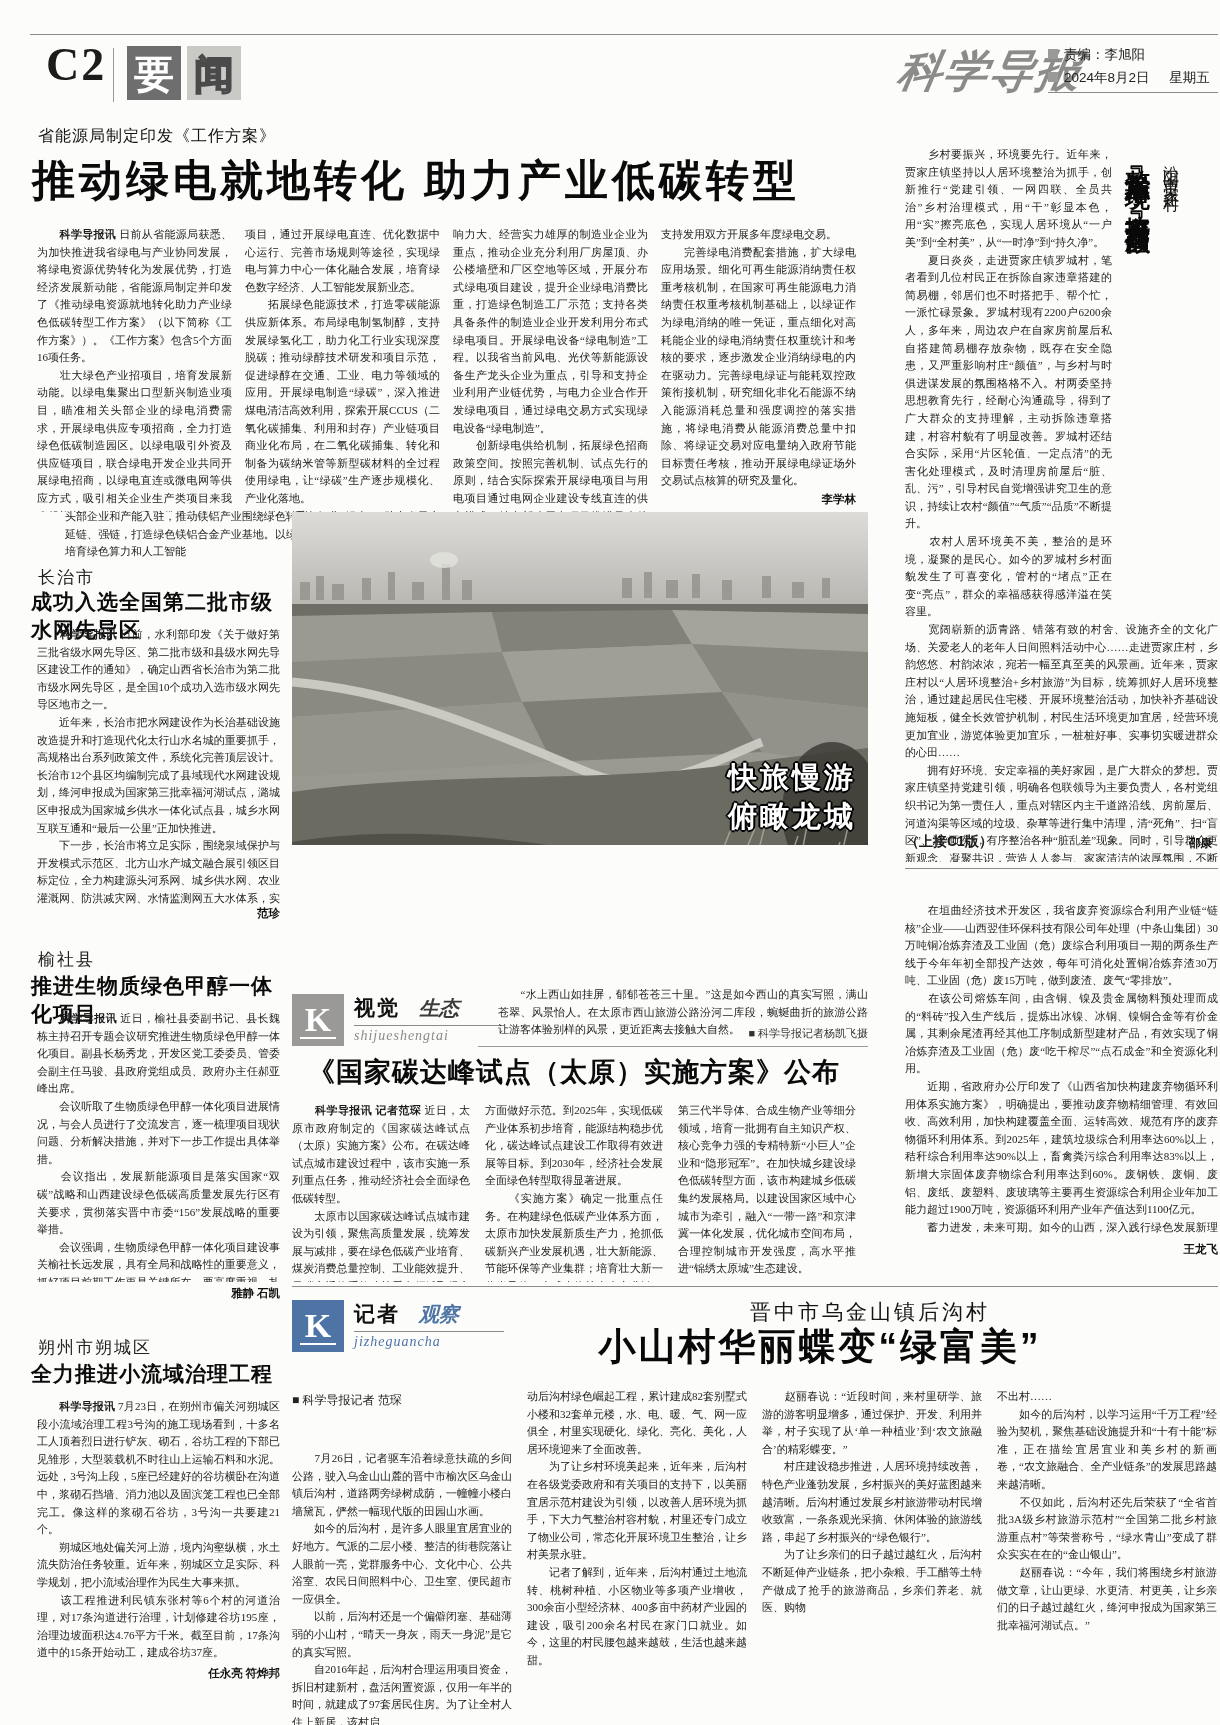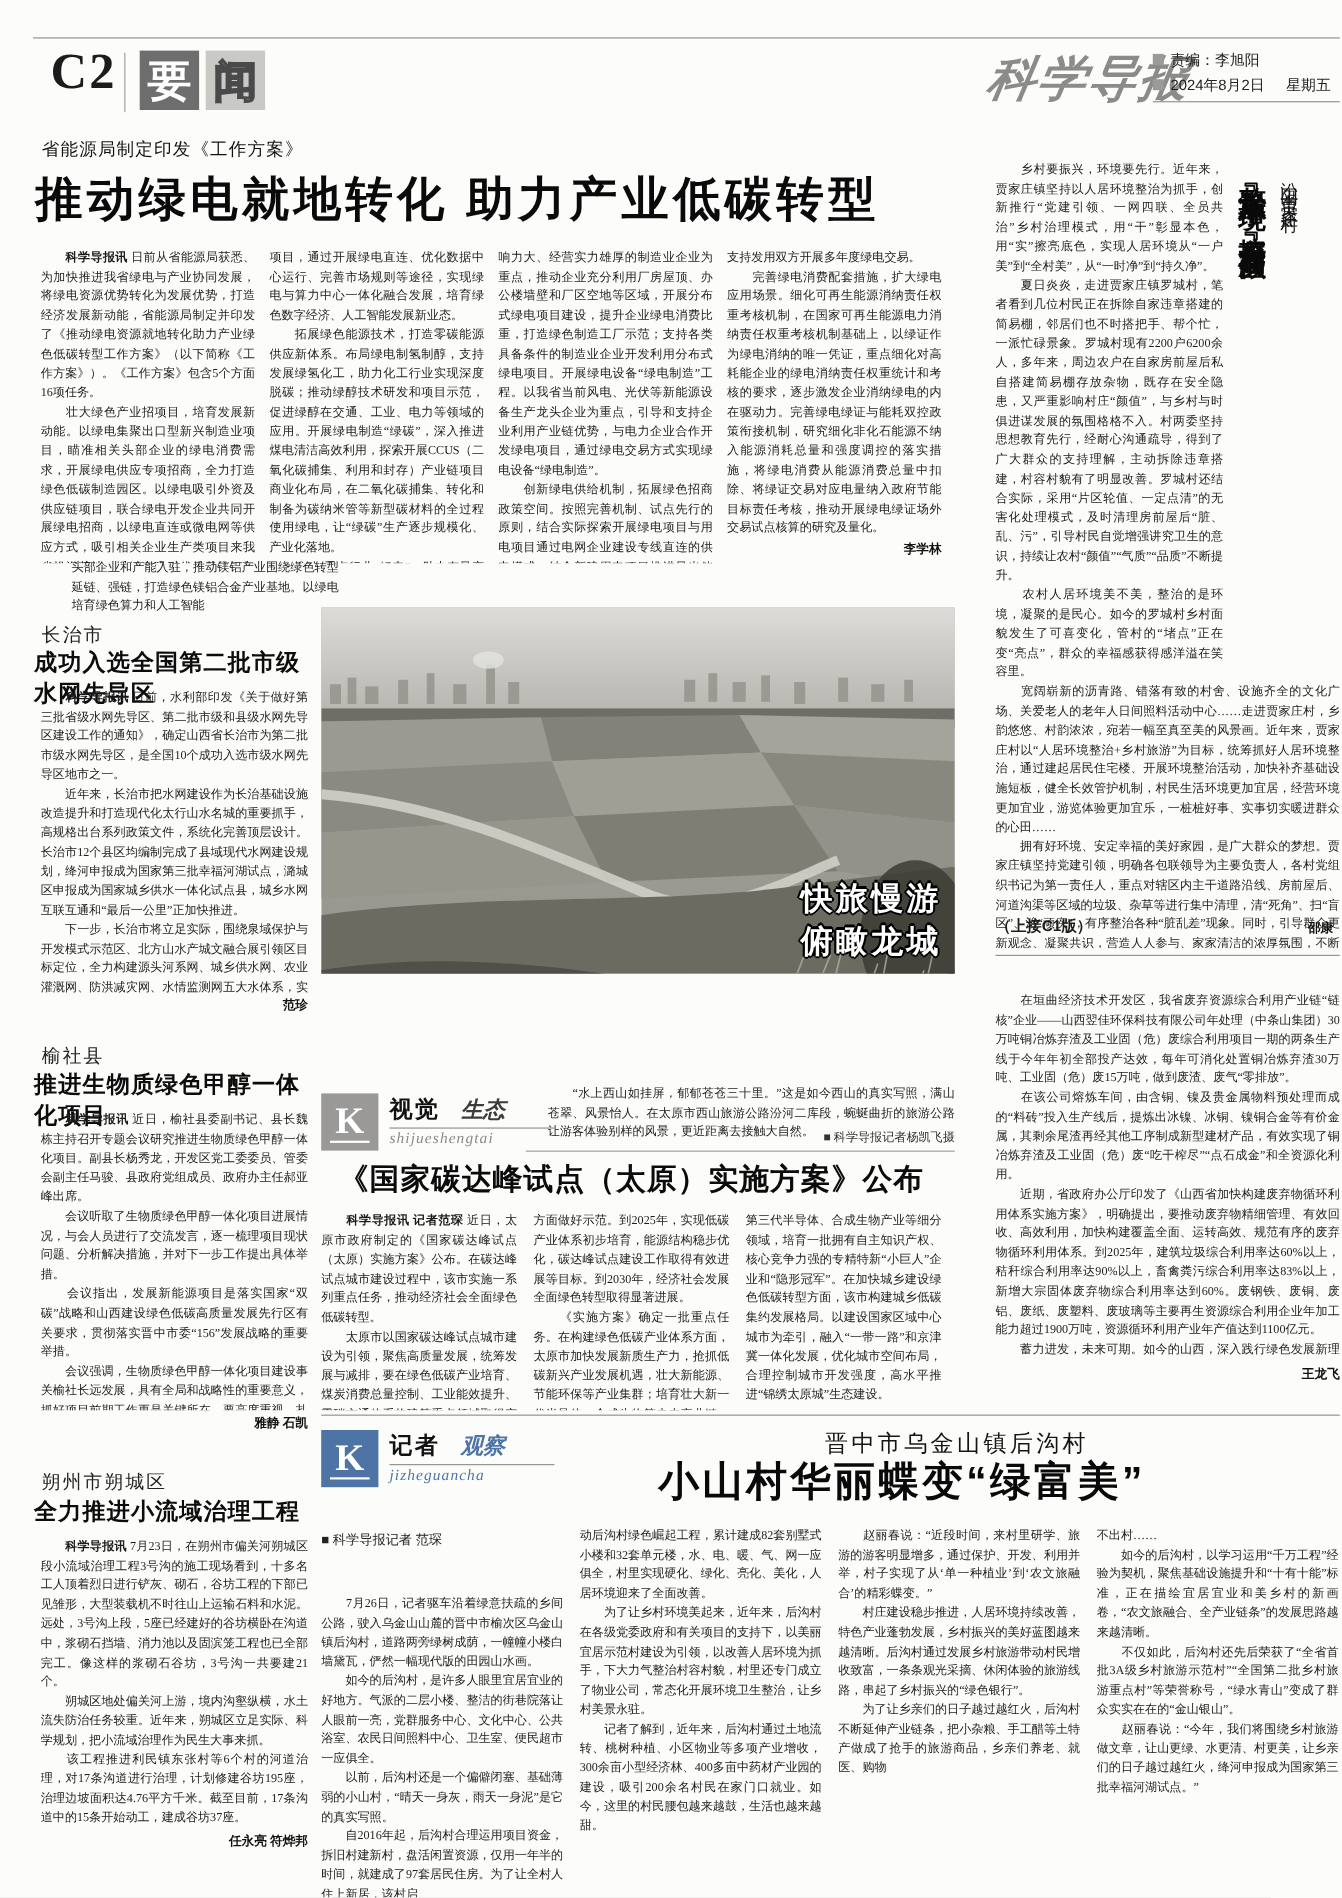--- a/index.html
+++ b/index.html
@@ -30,21 +30,21 @@
   
   #main-kicker{left:38px;top:126px;font-size:16px;letter-spacing:1px;color:#111;}
   #main-headline{left:32px;top:152px;width:826px;font-size:43px;letter-spacing:4px;white-space:nowrap;
                  color:#0a0a0a;font-weight:900;}
   .main-col{top:226px;width:195px;height:286px;}
   
   #fy-vhead{left:1122px;top:150px;height:452px;display:flex;}
   #fy-vhead .vh{writing-mode:vertical-rl;font-size:25px;letter-spacing:2px;color:#0a0a0a;}
   #fy-vhead .vk{writing-mode:vertical-rl;font-size:16px;letter-spacing:5px;margin-left:5px;padding-top:3px;color:#111;}
   
-  #photo{left:292px;top:512px;width:576px;height:333px;overflow:hidden;margin-top:40px;}
+  #photo{left:292px;top:512px;width:576px;height:333px;overflow:hidden;}
   #photo-overlay{position:absolute;right:12px;bottom:10px;text-align:center;
       font-family:"Liberation Sans","DejaVu Sans",sans-serif;font-weight:bold;font-size:29px;
       letter-spacing:3px;line-height:1.32;color:#fff;white-space:pre-line;
       text-shadow:-2px 0 0 #000,2px 0 0 #000,0 -2px 0 #000,0 2px 0 #000,-1px -1px 0 #000,1px 1px 0 #000,-1px 1px 0 #000,1px -1px 0 #000;}
   
   .klogo{display:flex;align-items:flex-start;}
   .kbox{width:52px;height:52px;text-align:center;line-height:52px;color:#fff;font-size:34px;
         font-weight:bold;font-family:"Liberation Serif","DejaVu Serif",serif;position:relative;}
   .kbox:after{content:"";position:absolute;left:8px;bottom:7px;width:36px;height:2px;background:#fff;}
   .ktxt{margin-left:10px;}

